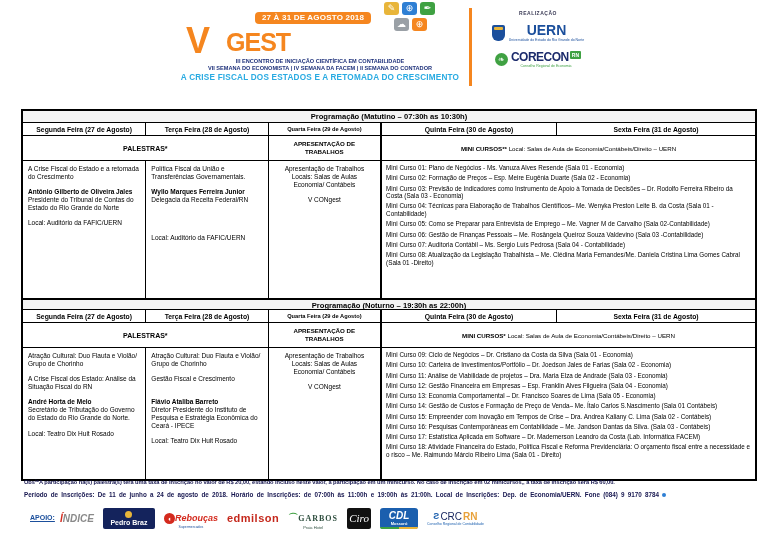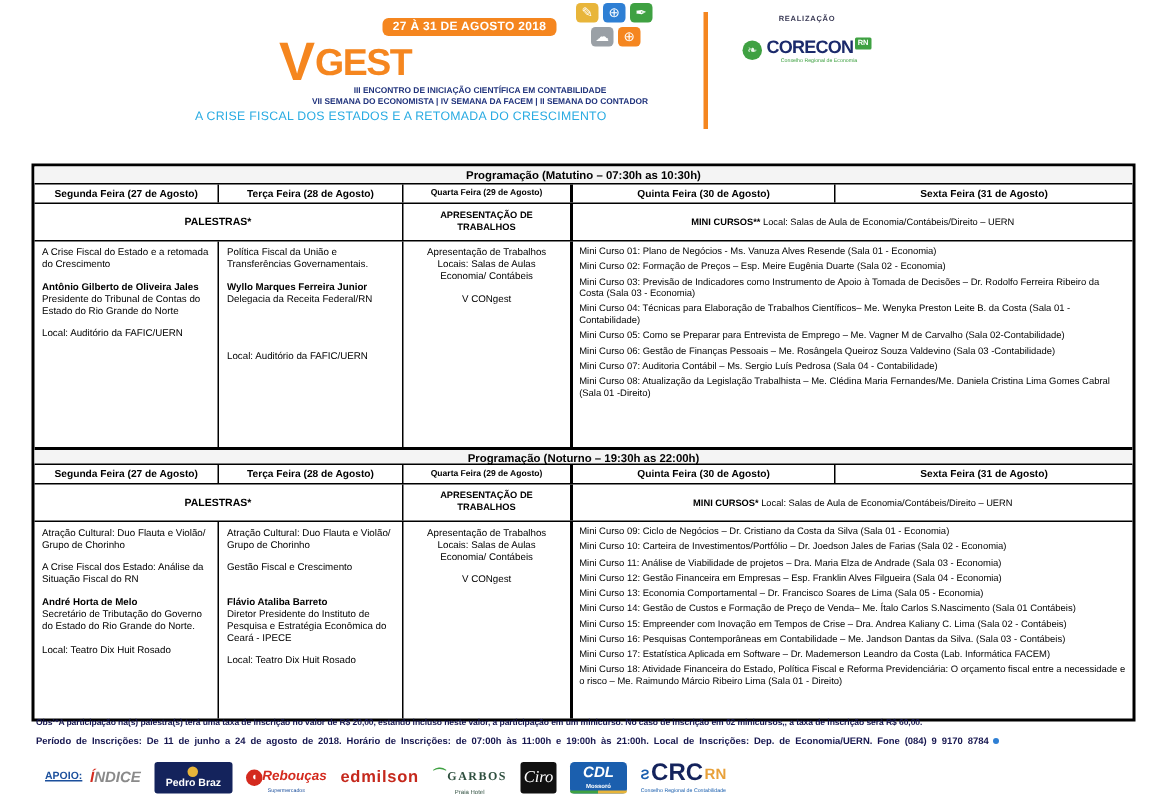--- a/index.html
+++ b/index.html
@@ -10,24 +10,24 @@
   .banner{position:absolute;left:0;top:0;width:768px;height:95px}
   .date-pill{position:absolute;left:255px;top:12px;width:116px;height:12px;background:#f5861f;
              border-radius:4px;color:#fff;font-size:8px;font-weight:bold;text-align:center;line-height:12px;letter-spacing:.2px}
   .bubbles{position:absolute;left:365px;top:2px;width:70px}
   .bub-row{display:flex;gap:3px;justify-content:flex-end}
   .bub{width:15px;height:13px;border-radius:3px;color:#fff;font-size:9px;line-height:13px;text-align:center}
   .logo-row{position:absolute;left:186px;top:24px;height:32px;display:flex;align-items:flex-end}
   .v-letter{font-size:36px;font-weight:bold;color:#f5861f;line-height:30px;letter-spacing:-2px}
   .con-box{background:#20337c;border-radius:5px;color:#fff;font-weight:bold;font-size:24px;
            line-height:28px;padding:1px 4px;margin-left:2px;letter-spacing:-1px}
-  .gest-text{color:#f5861f;font-weight:bold;font-size:25px;line-height:28px;letter-spacing:-1px;margin-left:2px}
+  .gest-text{color:#f5861f;font-weight:bold;font-size:25px;line-height:28px;letter-spacing:-1px;margin-left:18px}
   .sub1{position:absolute;left:150px;top:58px;width:340px;text-align:center;color:#20337c;font-weight:bold;font-size:5.6px}
   .sub2{position:absolute;left:150px;top:65px;width:340px;text-align:center;color:#20337c;font-weight:bold;font-size:5.6px}
-  .theme{position:absolute;left:130px;top:73px;width:380px;text-align:left;color:#29abe2;font-weight:normal;font-size:8.2px;letter-spacing:.2px}
+  .theme{position:absolute;left:130px;top:73px;width:380px;text-align:center;color:#29abe2;font-weight:bold;font-size:8.2px;letter-spacing:.2px}
   .divider{position:absolute;left:469px;top:8px;width:3px;height:78px;background:#f5861f}
   .realizacao{position:absolute;left:483px;top:10px;width:110px;text-align:center}
   .realizacao-label{font-size:5px;font-weight:bold;color:#3a3a55;letter-spacing:.5px}
   .uern-row{margin-top:7px;display:flex;align-items:center;justify-content:center;gap:4px}
   .uern-shield{width:13px;height:16px;background:#1b4f9c;border-radius:2px 2px 6px 6px;position:relative}
   .uern-shield:before{content:"";position:absolute;left:2px;top:2px;right:2px;height:3px;background:#e8b53a;border-radius:1px}
   .uern-txt{color:#1b4f9c;font-weight:bold;font-size:14px;line-height:14px}
   .uern-sub{font-size:3.5px;color:#1b4f9c;margin-top:1px}
   .corecon-row{margin-top:9px;display:flex;align-items:center;justify-content:center;gap:3px}
   .corecon-globe{width:13px;height:13px;border-radius:50%;background:#3fa142;color:#eaf6ea;font-size:8px;line-height:13px;text-align:center}
@@ -90,21 +90,21 @@
   .sp-garbos .g{color:#3fa142;font-size:10px;font-weight:bold}
   .sp-garbos .nm{font-size:8px;font-weight:bold;color:#2f4f3f;font-family:"Liberation Serif",serif;letter-spacing:1px}
   .sp-garbos .snm{font-size:4px;color:#2f4f3f}
   .sp-ciro{width:24px;height:21px;background:#111;font-family:"Liberation Serif",serif;font-style:italic;font-size:11px}
   .sp-cdl{width:38px;height:21px;background:#1b5fae;font-weight:bold;font-style:italic;font-size:10px;position:relative;border-radius:3px}
   .sp-cdl .snm{font-size:4px;font-style:normal}
   .sp-cdl:after{content:"";position:absolute;left:0;bottom:0;width:100%;height:2px;
                 background:linear-gradient(90deg,#3fa142 50%,#e8b53a 50%);border-radius:0 0 3px 3px}
   .sp-crc .line1{display:flex;align-items:center;gap:1px}
   .sp-crc .sw{color:#1b5fae;font-size:9px;font-weight:bold}
-  .sp-crc .crc{color:#14235c;font-size:16px;font-weight:bold}
+  .sp-crc .crc{color:#14235c;font-size:10px;font-weight:normal}
   .sp-crc .rn{color:#e8a13a;font-size:10px;font-weight:bold}
   .sp-crc .snm{font-size:3.5px;color:#1b5fae}
 </style>
 </head>
 <body>
 
 <div class="page">
 
   <div class="banner">
     <div class="date-pill">27 À 31 DE AGOSTO 2018</div>
@@ -126,20 +126,27 @@
       <span class="gest-text">GEST</span>
     </div>
     <div class="sub1">III ENCONTRO DE INICIAÇÃO CIENTÍFICA EM CONTABILIDADE</div>
     <div class="sub2">VII SEMANA DO ECONOMISTA | IV SEMANA DA FACEM | II SEMANA DO CONTADOR</div>
     <div class="theme">A CRISE FISCAL DOS ESTADOS E A RETOMADA DO CRESCIMENTO</div>
 
     <div class="divider"></div>
 
     <div class="realizacao">
       <div class="realizacao-label">REALIZAÇÃO</div>
+      <div class="uern-row">
+        <div class="uern-shield"></div>
+        <div>
+          <div class="uern-txt">UERN</div>
+          <div class="uern-sub">Universidade do Estado do Rio Grande do Norte</div>
+        </div>
+      </div>
       <div class="corecon-row">
         <div class="corecon-globe">❧</div>
         <div>
           <div style="display:flex;align-items:flex-start;gap:1px">
             <span class="corecon-txt">CORECON</span>
             <span class="corecon-rn">RN</span>
           </div>
           <div class="corecon-sub">Conselho Regional de Economia</div>
         </div>
       </div>

